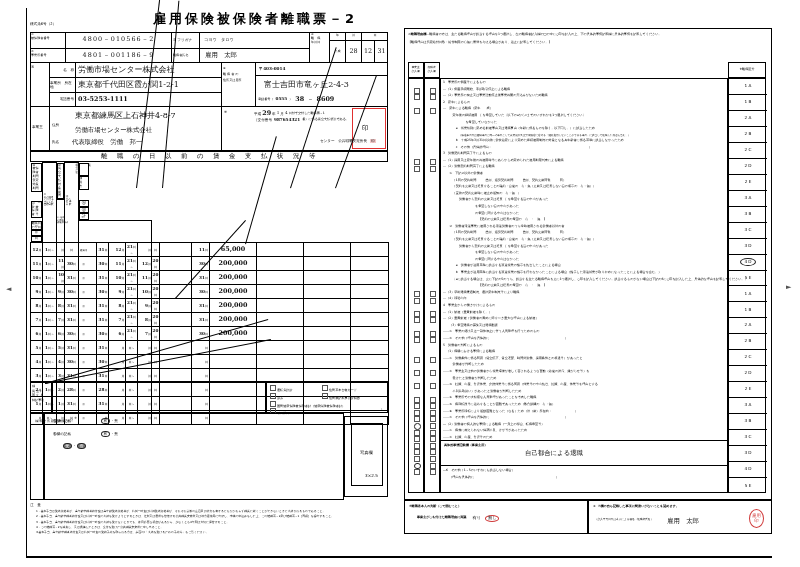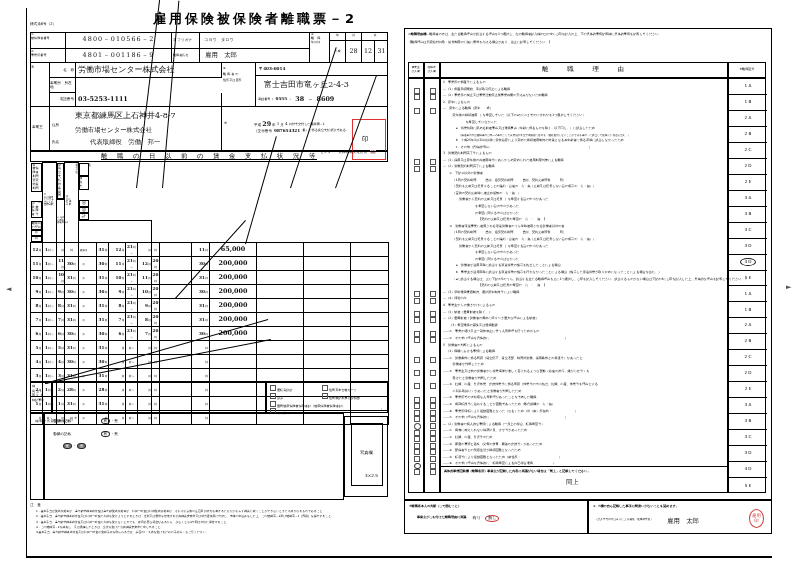--- a/index.html
+++ b/index.html
@@ -82,20 +82,21 @@
   </div>
   <div class="bx b r cl md hand" style="left:200px;top:49px;width:110px;height:14px;padding-left:5px;">雇用　太郎</div>
 
   <div class="bx b r" style="left:30px;top:63px;width:20px;height:44px;">
     <div class="tiny" style="padding:2px 1px 0 1px;">⑤</div>
   </div>
   <div class="bx b r tiny" style="left:50px;top:63px;width:26px;height:15px;display:flex;align-items:center;justify-content:flex-end;padding-right:1px;">名　称</div>
   <div class="bx b r tiny" style="left:50px;top:78px;width:26px;height:15px;display:flex;align-items:center;justify-content:flex-end;padding-right:1px;">事業所　所在地</div>
   <div class="bx b r tiny" style="left:50px;top:93px;width:26px;height:14px;display:flex;align-items:center;justify-content:flex-end;padding-right:1px;">電話番号</div>
   <div class="bx b r cl lg hand" style="left:76px;top:63px;width:146px;height:15px;padding-left:2px;">労働市場センター株式会社</div>
+  <div class="bx b r cl lg hand" style="left:76px;top:78px;width:146px;height:15px;padding-left:2px;">東京都千代田区霞が関1-2-1</div>
   <div class="bx b r cl md hand" style="left:76px;top:93px;width:146px;height:14px;padding-left:2px;font-weight:bold;">03-5253-1111</div>
 
   <div class="bx b r" style="left:222px;top:63px;width:34px;height:44px;">
     <div class="xtiny" style="padding:3px 1px;white-space:pre-line;line-height:1.9;">⑥
 離 職 者 の
 住所又は居所</div>
   </div>
   <div class="bx b cl mini hand" style="left:256px;top:63px;width:132px;height:13px;padding-left:3px;font-weight:bold;">〒403-0014</div>
   <div class="bx cl lg hand" style="left:256px;top:76px;width:132px;height:17px;padding-left:8px;">富士吉田市竜ヶ丘2-4-3</div>
   <div class="bx b cl" style="left:256px;top:93px;width:132px;height:14px;padding-left:2px;">
@@ -108,23 +109,23 @@
   </div>
 
   <div class="bx b r" style="left:30px;top:107px;width:20px;height:44px;">
     <div class="tiny" style="padding:18px 2px 0 2px;">事業主</div>
   </div>
   <div class="bx b r" style="left:50px;top:107px;width:172px;height:44px;">
     <div class="bx tiny" style="left:2px;top:16px;">住所</div>
     <div class="bx lg hand" style="left:25px;top:4px;">東京都練馬区上石神井4-8-7</div>
     <div class="bx tiny" style="left:2px;top:33px;">氏名</div>
     <div class="bx md hand" style="left:25px;top:20px;">労働市場センター株式会社</div>
-    <div class="bx md hand" style="left:40px;top:32px;">代表取締役　労働　邦一</div>
-  </div>
-  <div class="bx b" style="left:222px;top:118px;width:166px;height:44px;">
+    <div class="bx md hand" style="left:22px;top:32px;">代表取締役　労働　邦一</div>
+  </div>
+  <div class="bx b" style="left:222px;top:107px;width:166px;height:44px;">
     <div class="bx tiny" style="left:2px;top:3px;">※</div>
     <div class="bx cl" style="left:32px;top:3px;">
       <span class="tiny">平成</span>
       <span class="md hand" style="padding:0 1px;font-weight:bold;">29</span>
       <span class="tiny">年</span>
       <span class="mini hand" style="padding:0 1px;">1</span>
       <span class="tiny">月</span>
       <span class="mini hand" style="padding:0 1px;">4</span>
       <span class="xtiny">日付で交付した離職票－1</span>
     </div>
@@ -133,21 +134,21 @@
       <span class="mini hand" style="padding:0 2px;font-weight:bold;">987654321</span>
       <span class="xtiny">番）に係る賃金支払状況である。</span>
     </div>
     <div class="bx redbox" style="left:130px;top:1px;width:34px;height:41px;"></div>
     <div class="bx md" style="left:140px;top:18px;">印</div>
     <div class="bx tiny" style="left:98px;top:32px;">センター　公共職業安定所長</div>
     <div class="bx tiny" style="left:148px;top:32px;background:#f3c9c9;padding:0 1px;">印</div>
   </div>
 
   <div class="bx bd c" style="left:30px;top:151px;width:358px;height:11px;">
-    <span class="md" style="letter-spacing:1.6px;text-decoration:underline;">離　職　の　日　以　前　の　賃　金　支　払　状　況　等</span>
+    <span class="md" style="letter-spacing:1.6px;">離　職　の　日　以　前　の　賃　金　支　払　状　況　等</span>
   </div>
 
   <div class="bx" style="left:30px;top:162px;width:358px;">
     <table class="g" style="width:358px;table-layout:fixed;">
       <colgroup>
         <col style="width:12px">
           <col style="width:14px">
           <col style="width:8px">
           <col style="width:14px">
           <col style="width:10px">
@@ -592,23 +593,20 @@
     <div class="xtiny" style="margin-top:5px;">【離職理由は所定給付日数・給付制限の有無に影響を与える場合があり、適正に記載してください。】</div>
   </div>
 
   <div class="bx bd c" style="left:408px;top:62px;width:16px;height:16px;">
     <span class="xtiny" style="white-space:pre-line;text-align:center;line-height:1.2;transform:scale(.85);">事業主
 記入欄</span>
   </div>
   <div class="bx bd c" style="left:424px;top:62px;width:16px;height:16px;">
     <span class="xtiny" style="white-space:pre-line;text-align:center;line-height:1.2;transform:scale(.85);">離職者
 記入欄</span>
-  </div>
-  <div class="bx bd c" style="left:440px;top:62px;width:288px;height:16px;">
-    <span class="md" style="letter-spacing:2px;">離　　職　　理　　由</span>
   </div>
   <div class="bx bd c" style="left:728px;top:62px;width:38px;height:16px;">
     <span class="xtiny">※離職区分</span>
   </div>
 
   <div class="bx bd" style="left:408px;top:78px;width:16px;height:415px;" id="emp-col">
       <div class="bx" style="left: 5px; top: 8.8px;"><span class="cbx"></span></div>
       <div class="bx" style="left: 5px; top: 15.4px;"><span class="cbx"></span></div>
       <div class="bx" style="left: 5px; top: 28.6px;"><span class="cbx"></span></div>
       <div class="bx" style="left: 5px; top: 80px;"><span class="cbx"></span></div>
@@ -800,25 +798,23 @@
         <span class="mini" style="">3 D</span>
       </div>
       <div class="bx c" style="left: 0px; top: 383.077px; width: 38px; height: 15.9615px; border-bottom: 0.6px solid rgb(0, 0, 0);">
         <span class="mini" style="">4 D</span>
       </div>
       <div class="bx c" style="left: 0px; top: 399.038px; width: 38px; height: 15.9615px; border-bottom: none;">
         <span class="mini" style="">5 E</span>
       </div>
     </div>
 
-  <div class="bx bd" style="left:440px;top:466px;width:288px;height:27px;background:#fff;">
-    <div class="bx xtiny" style="left:3px;top:3px;">
-      <span style="font-weight:bold;">具体的事情記載欄（離職者用）事業主が記載した内容に異議がない場合は「同上」と記載してください。</span>
-    </div>
-    <div class="bx md hand" style="left:125px;top:12px;">同上</div>
+  <div class="bx bd" style="left:440px;top:440px;width:288px;height:26px;background:#fff;">
+    <div class="bx xtiny" style="left:3px;top:3px;font-weight:bold;">具体的事情記載欄（事業主用）</div>
+    <div class="bx md hand" style="left:84px;top:9px;">自己都合による退職</div>
   </div>
 
   <div class="bx bd" style="left:404px;top:500px;width:184px;height:34px;">
     <div class="bx xtiny" style="left:4px;top:4px;font-weight:bold;">⑧離職者本人の判断（○で囲むこと）</div>
     <div class="bx cl" style="left:12px;top:14px;">
       <span class="xtiny" style="font-weight:bold;">事業主が○を付けた離職理由に異議</span>
       <span class="mini" style="padding-left:6px;">有り</span>
       <span class="mini redcirc" style="margin-left:4px;">無し</span>
     </div>
   </div>

